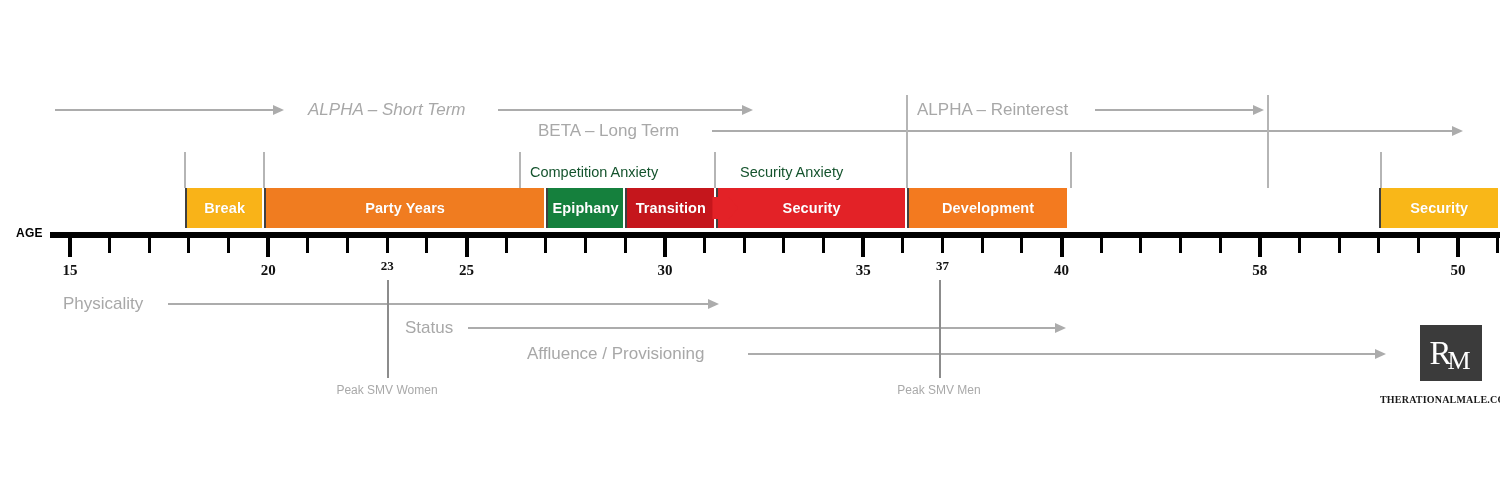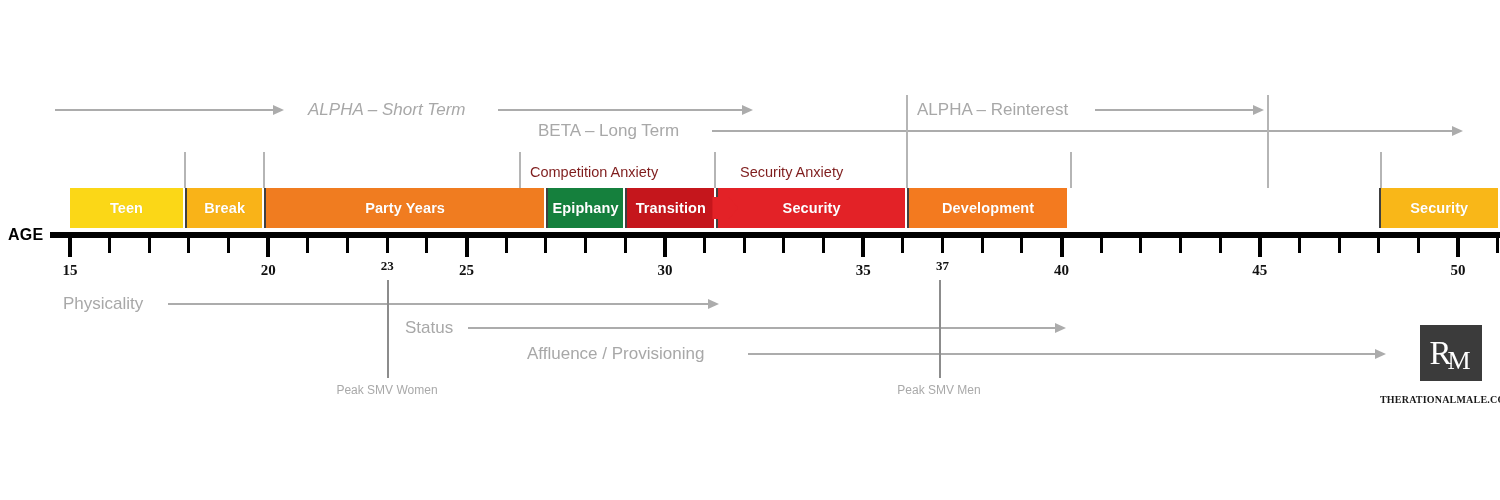--- a/index.html
+++ b/index.html
@@ -82,23 +82,23 @@
     color: #111111;
     transform: translateX(-50%);
     font-family: "Liberation Serif", serif;
   }
   .tick-label.small {
     font-size: 13px;
     top: 258px;
   }
   #age-caption {
     position: absolute;
-    left: 8px;
+    left: 16px;
     top: 226px;
-    font-size: 16px;
+    font-size: 12px;
     font-weight: bold;
     color: #000000;
     letter-spacing: .3px;
   }
 
   
   .ann-line {
     position: absolute;
     height: 2px;
     background: #ACACAC;
@@ -112,21 +112,21 @@
   }
   .ann-label {
     position: absolute;
     font-size: 17px;
     color: #A8A8A8;
     white-space: nowrap;
     transform: translateY(-50%);
   }
   .ann-label.sm {
     font-size: 14.5px;
-    color: #7f1d1d;
+    color: #14532d;
   }
   .ann-label.xs {
     font-size: 12px;
     color: #A9A9A9;
   }
 
   
   .vrule {
     position: absolute;
     width: 2px;
@@ -194,21 +194,20 @@
       <div class="vrule" style="left: 184px; top: 152px; height: 36px;"></div>
       <div class="vrule" style="left: 263px; top: 152px; height: 36px;"></div>
       <div class="vrule" style="left: 1070px; top: 152px; height: 36px;"></div>
       <div class="vrule" style="left: 1380px; top: 152px; height: 36px;"></div>
     </div>
 
   <div class="vrule" style="left:906px; top:95px; height:93px;"></div>
   <div class="vrule" style="left:1267px; top:95px; height:93px;"></div>
 
   <div id="stage-bar">
-      <div class="stage first" style="left: 20px; width: 115.014px; background: rgb(251, 215, 23);">Teen</div>
       <div class="stage" style="left: 135.014px; width: 79.32px; background: rgb(249, 179, 24);">Break</div>
       <div class="stage" style="left: 214.334px; width: 281.586px; background: rgb(240, 124, 32);">Party Years</div>
       <div class="stage" style="left: 495.92px; width: 79.32px; background: #15803d;">Epiphany</div>
       <div class="stage" style="left: 575.24px; width: 91.218px; background: rgb(197, 22, 28);">Transition</div>
       <div class="stage" style="left: 666.458px; width: 190.368px; background: rgb(227, 34, 39);">Security</div>
       <div class="stage" style="left: 856.826px; width: 162.606px; background: rgb(243, 122, 31);">Development</div>
       <div class="stage last" style="left: 1328.78px; width: 118.98px; background: rgb(249, 183, 24);">Security</div>
       <div id="stage-arrow" style="left: 662.458px;"></div>
     </div>
 
@@ -255,21 +254,21 @@
     </div>
   <div id="axis-labels">
       <div class="tick-label" style="left: 70px;">15</div>
       <div class="tick-label" style="left: 268.3px;">20</div>
       <div class="tick-label small" style="left: 387.28px;">23</div>
       <div class="tick-label" style="left: 466.6px;">25</div>
       <div class="tick-label" style="left: 664.9px;">30</div>
       <div class="tick-label" style="left: 863.2px;">35</div>
       <div class="tick-label small" style="left: 942.52px;">37</div>
       <div class="tick-label" style="left: 1061.5px;">40</div>
-      <div class="tick-label" style="left: 1259.8px;">45</div>
+      <div class="tick-label" style="left: 1259.8px;">58</div>
       <div class="tick-label" style="left: 1458.1px;">50</div>
     </div>
 
   <div id="bottom-annotations">
       <div class="ann-line" style="left: 168px; top: 303px; width: 541px;"></div>
       <div class="ann-head" style="left: 708px; top: 299px;"></div>
       <div class="ann-label" style="left: 63px; top: 304px;">Physicality</div>
       <div class="ann-line" style="left: 468px; top: 327px; width: 588px;"></div>
       <div class="ann-head" style="left: 1055px; top: 323px;"></div>
       <div class="ann-label" style="left: 405px; top: 328px;">Status</div>

